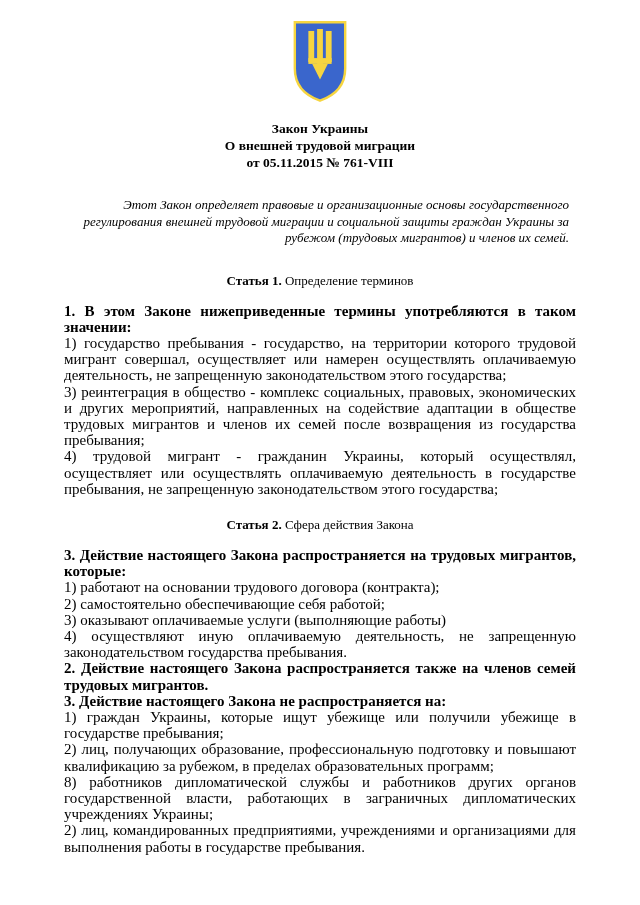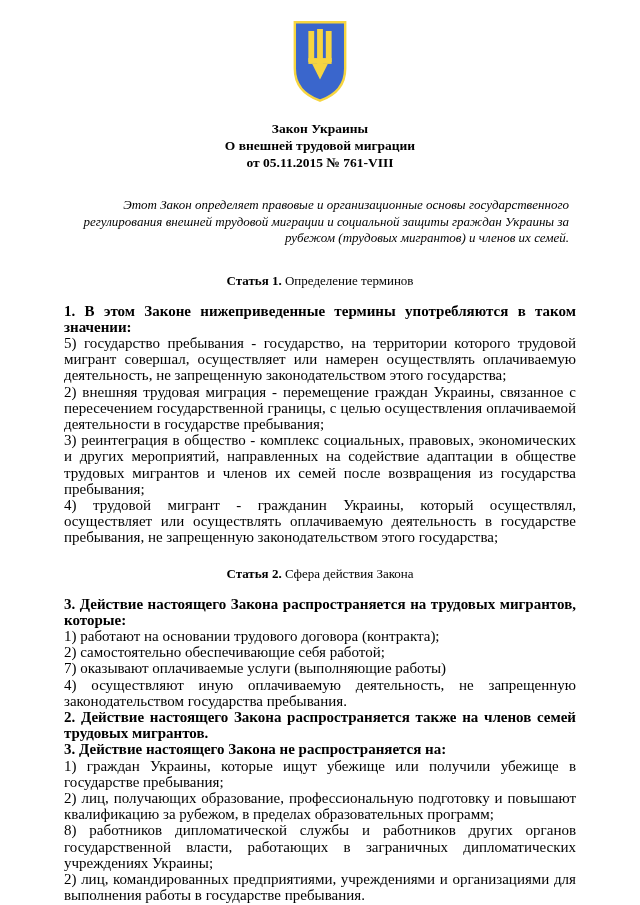--- a/index.html
+++ b/index.html
@@ -54,33 +54,32 @@
 
   <p class="preamble">Этот Закон определяет правовые и организационные основы государственного регулирования внешней трудовой миграции и социальной защиты граждан Украины за рубежом (трудовых мигрантов) и членов их семей.</p>
 
   <div class="content">
 
     <p class="article-heading">
       <span class="num">Статья 1.</span><span> Определение терминов</span>
     </p>
 
     <p class="para bold">1. В этом Законе нижеприведенные термины употребляются в таком значении:</p>
-    <p class="para">5) государство пребывания - государство, на территории которого трудовой мигрант совершал, осуществляет или намерен осуществлять оплачиваемую деятельность, не запрещенную законодательством этого государства;</p>
-    <p class="para">2) внешняя трудовая миграция - перемещение граждан Украины, связанное с пересечением государственной границы, с целью осуществления оплачиваемой деятельности в государстве пребывания;</p>
+    <p class="para">1) государство пребывания - государство, на территории которого трудовой мигрант совершал, осуществляет или намерен осуществлять оплачиваемую деятельность, не запрещенную законодательством этого государства;</p>
     <p class="para">3) реинтеграция в общество - комплекс социальных, правовых, экономических и других мероприятий, направленных на содействие адаптации в обществе трудовых мигрантов и членов их семей после возвращения из государства пребывания;</p>
     <p class="para">4) трудовой мигрант - гражданин Украины, который осуществлял, осуществляет или осуществлять оплачиваемую деятельность в государстве пребывания, не запрещенную законодательством этого государства;</p>
 
     <p class="article-heading sp2">
       <span class="num">Статья 2.</span><span> Сфера действия Закона</span>
     </p>
 
     <p class="para bold">3. Действие настоящего Закона распространяется на трудовых мигрантов, которые:</p>
     <p class="para">1) работают на основании трудового договора (контракта);</p>
     <p class="para">2) самостоятельно обеспечивающие себя работой;</p>
-    <p class="para">7) оказывают оплачиваемые услуги (выполняющие работы)</p>
+    <p class="para">3) оказывают оплачиваемые услуги (выполняющие работы)</p>
     <p class="para">4) осуществляют иную оплачиваемую деятельность, не запрещенную законодательством государства пребывания.</p>
     <p class="para bold">2. Действие настоящего Закона распространяется также на членов семей трудовых мигрантов.</p>
     <p class="para bold">3. Действие настоящего Закона не распространяется на:</p>
     <p class="para">1) граждан Украины, которые ищут убежище или получили убежище в государстве пребывания;</p>
     <p class="para">2) лиц, получающих образование, профессиональную подготовку и повышают квалификацию за рубежом, в пределах образовательных программ;</p>
     <p class="para">8) работников дипломатической службы и работников других органов государственной власти, работающих в заграничных дипломатических учреждениях Украины;</p>
     <p class="para">2) лиц, командированных предприятиями, учреждениями и организациями для выполнения работы в государстве пребывания.</p>
 
   </div>
 </div>

